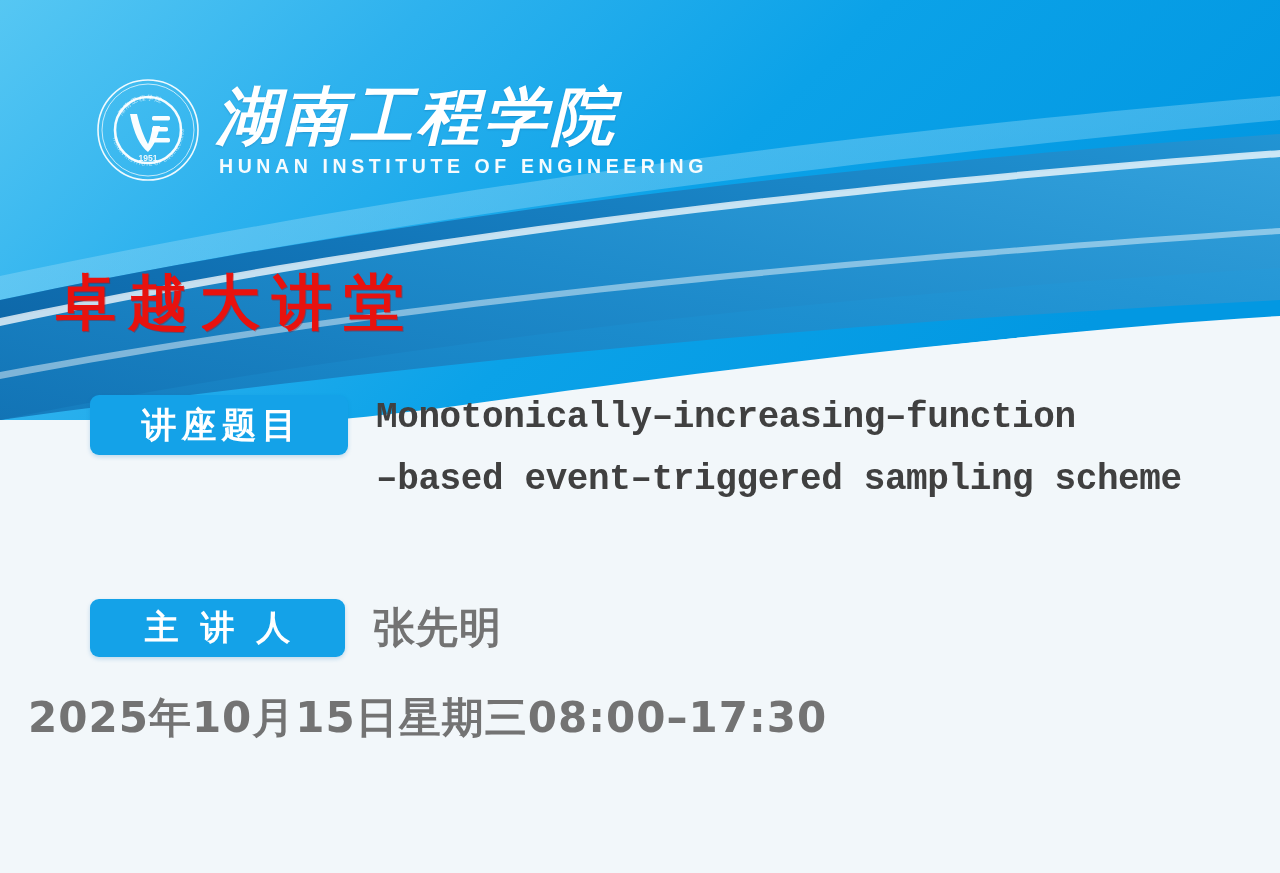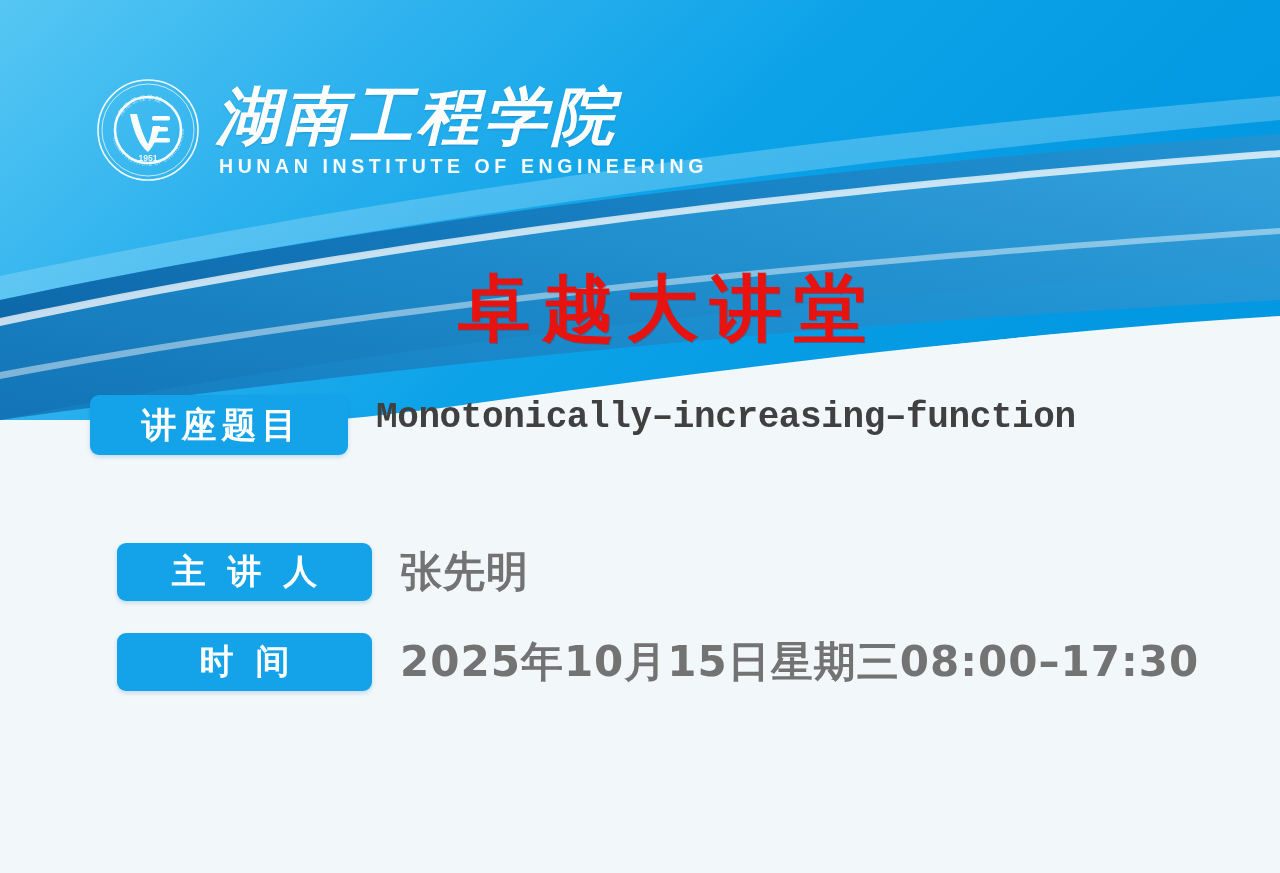--- a/index.html
+++ b/index.html
@@ -76,44 +76,43 @@
     padding-left: 3px;
     opacity: .96;
   }
 
   
   #series-title {
     position: absolute;
     left: 0;
     right: 0;
     top: 272px;
-    text-align: center;
-    font-family: "DejaVu Sans", sans-serif;
-    font-size: 72px;
+    font-family: "DejaVu Sans", sans-serif;
+    font-size: 60px;
     line-height: 1;
     font-weight: 700;
     color: #e8120e;
     letter-spacing: 12px;
     text-indent: 12px;
     text-shadow: 1px 1px 0 rgba(170,0,0,.35);
     margin-left: 44px;
   }
 
   
   #info {
     position: absolute;
     left: 0;
     top: 395px;
     width: 1280px;
   }
   .row {
     display: flex;
     align-items: flex-start;
   }
-  .row + .row { margin-top: 0; padding-left: 27px; }
+  .row + .row { margin-top: 0; }
 
   .chip {
     flex: 0 0 auto;
     margin-left: 90px;
     background: #14a2e8;
     border-radius: 9px;
     color: #ffffff;
     font-family: "DejaVu Sans", sans-serif;
     font-weight: 700;
     text-align: center;
@@ -251,29 +250,29 @@
   </div>
 
   <div id="series-title">卓越大讲堂</div>
 
   <div id="info">
 
     <div class="row row-topic">
       <div class="chip chip-topic">讲座题目</div>
       <div class="value" id="topic-value">
         <span class="line">Monotonically–increasing–function</span>
+        <span class="line">–based event–triggered sampling scheme</span>
       </div>
     </div>
 
     <div class="row row-speaker">
       <div class="chip chip-wide">主 讲 人</div>
       <div class="value value-cn">张先明</div>
     </div>
 
     <div class="row row-time">
-      <div class="chip chip-wide">时        间</div>
       <div class="value value-cn">2025年10月15日星期三08:00–17:30</div>
     </div>
 
 
   </div>
 
 </div>
 
 </body></html>

